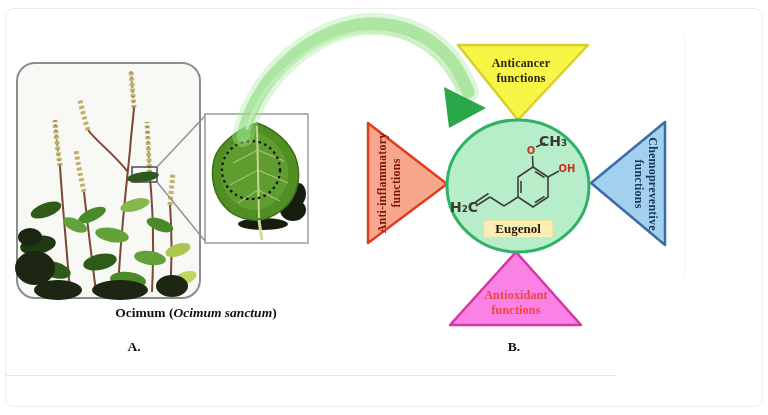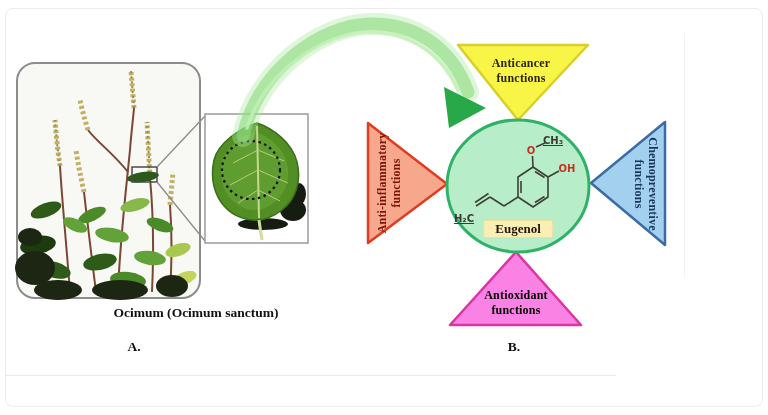--- a/index.html
+++ b/index.html
@@ -19,33 +19,33 @@
   }
   svg{position:absolute;left:0;top:0;}
   .txt{position:absolute;transform:translate(-50%,-50%);text-align:center;
        white-space:nowrap;font-weight:bold;line-height:14px;}
   .tri-label{font-size:12px;letter-spacing:0.2px;}
   .lbl-anticancer{left:521px;top:71px;color:#2b2412;line-height:15px;}
   .lbl-antiinflammatory{left:389px;top:183px;color:#7c1408;
       transform:translate(-50%,-50%) rotate(-90deg);}
   .lbl-chemopreventive{left:646px;top:184px;color:#16365c;
       transform:translate(-50%,-50%) rotate(90deg);}
-  .lbl-antioxidant{left:516px;top:303px;color:#000000;line-height:15px;}
+  .lbl-antioxidant{left:516px;top:303px;color:#ef4444;line-height:15px;}
   .lbl-eugenol{
     left:518px;top:229px;font-size:13px;color:#241505;
     background:#fbeeb4;padding:1px 11px;border-radius:2px;border:1px solid #eddf9c;
   }
   .lbl-caption{left:196px;top:313px;font-size:13.5px;color:#111;}
-  .lbl-caption .species{margin-top:44px;}
+  .lbl-caption .species{font-style:italic;margin-top:44px;}
   .lbl-panel{font-size:13.5px;color:#111;}
   .lbl-panel-a{left:134px;top:347px;}
   .lbl-panel-b{left:514px;top:347px;}
   .atom{font-size:10px;font-weight:bold;font-family:"DejaVu Sans",sans-serif;}
   .atom-red{color:#c43222;}
-  .atom-dark{color:#3a3a32;font-size:10px;text-decoration:underline;}
+  .atom-dark{color:#3a3a32;font-size:14px;}
 </style>
 </head>
 <body>
 
 <div id="stage">
 
   <div class="figure-card"></div>
   <div class="page-edge"></div>
   <div class="divider"></div>
 
@@ -189,21 +189,21 @@
   <div class="txt tri-label lbl-antioxidant">
     <div>Antioxidant</div>
     <div>functions</div>
   </div>
 
   <div class="txt lbl-eugenol">Eugenol</div>
 
   <span class="txt atom atom-red" style="left:531px;top:151px;">O</span>
   <span class="txt atom atom-dark" style="left:553px;top:141px;">CH₃</span>
   <span class="txt atom atom-red" style="left:567px;top:169px;text-align:right;">OH</span>
-  <span class="txt atom atom-dark" style="left:464px;top:219px;">H₂C</span>
+  <span class="txt atom atom-dark" style="left:464px;top:207px;">H₂C</span>
 
   <div class="txt lbl-caption">
     <span>Ocimum (</span><span class="species">Ocimum sanctum</span><span>)</span>
   </div>
 
   <div class="txt lbl-panel lbl-panel-a">A.</div>
   <div class="txt lbl-panel lbl-panel-b">B.</div>
 
 </div>
 

